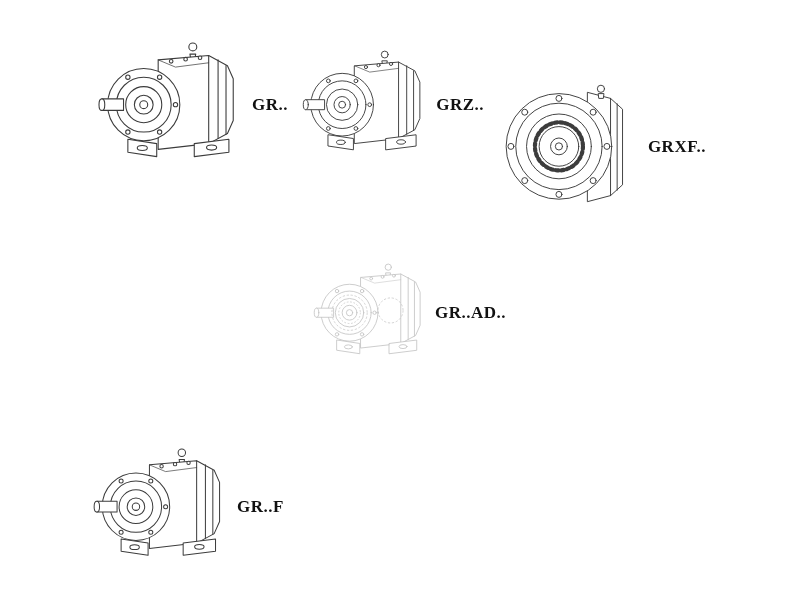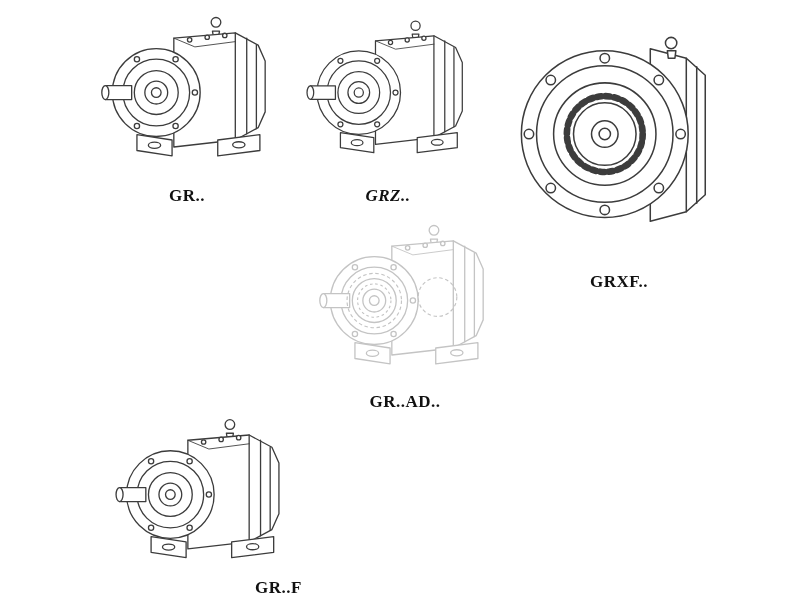--- a/index.html
+++ b/index.html
@@ -11,36 +11,36 @@
   html,body{margin:0;padding:0;}
   body{
     width:800px;height:600px;
     background:var(--bg);
     overflow:hidden;position:relative;
     font-family:"Liberation Serif", serif;
   }
   .catalog{position:absolute;inset:0;}
   .cell{
     position:absolute;margin:0;
-    display:flex;flex-direction:column;align-items:center;
+    display:flex;flex-direction:row;align-items:center;
   }
   .cell svg.drawing{width:100%;flex:1 1 auto;color:var(--line);display:block;}
   .cell.phantom svg.drawing{color:var(--phantom);}
   .label{
     height:24px;line-height:24px;flex:0 0 24px;
     font-weight:bold;font-size:17px;letter-spacing:0.5px;
     color:var(--label);text-align:center;white-space:nowrap;
   }
   
   #cell-gr   {left:86px;  top:2px;   width:202px; height:206px;}
-  #cell-grz  {left:292px; top:2px;   width:192px; height:206px;font-style:italic;}
-  #cell-grxf {left:510px; top:0px;   width:218px; height:294px;}
+  #cell-grz  {left:292px; top:2px;   width:192px; height:206px;}
+  #cell-grxf {left:488px; top:0px;   width:218px; height:294px;}
   #cell-grf  {left:88px;  top:212px; width:202px; height:200px;}
   #cell-grad {left:304px; top:212px; width:202px; height:202px;}
-  #cell-grff {left:100px;  top:414px; width:202px; height:186px;align-items:flex-end;}
+  #cell-grff {left:82px;  top:414px; width:202px; height:186px;}
   #cell-gram {left:292px; top:414px; width:202px; height:186px;}
   #cell-grx  {left:494px; top:298px; width:256px; height:300px;}
   .defs{position:absolute;width:0;height:0;overflow:hidden;}
 </style>
 </head>
 <body>
 
 <svg class="defs" aria-hidden="true">
 
   <symbol id="gb-foot" viewBox="0 0 230 185">

